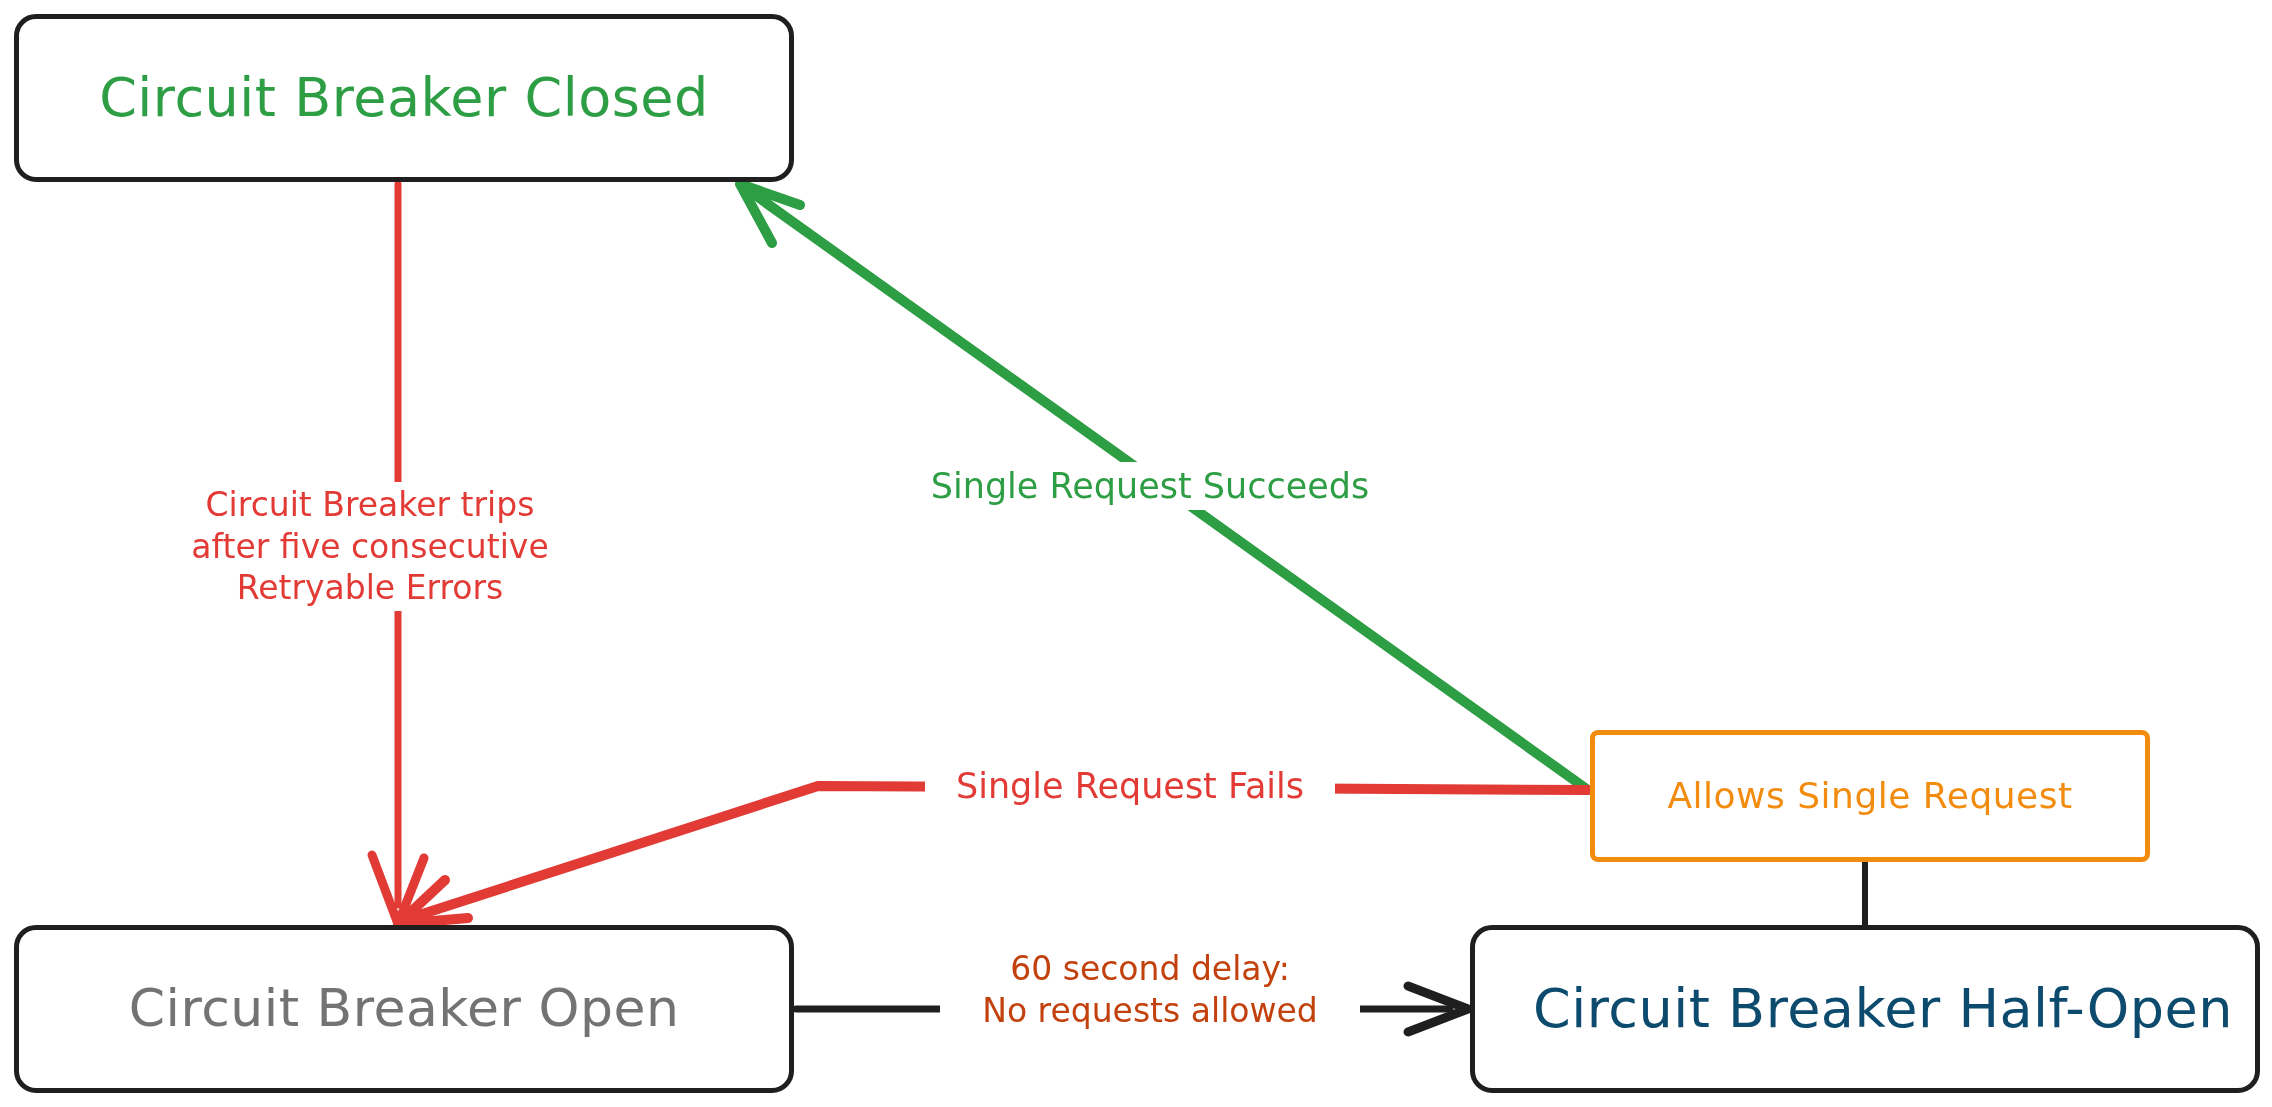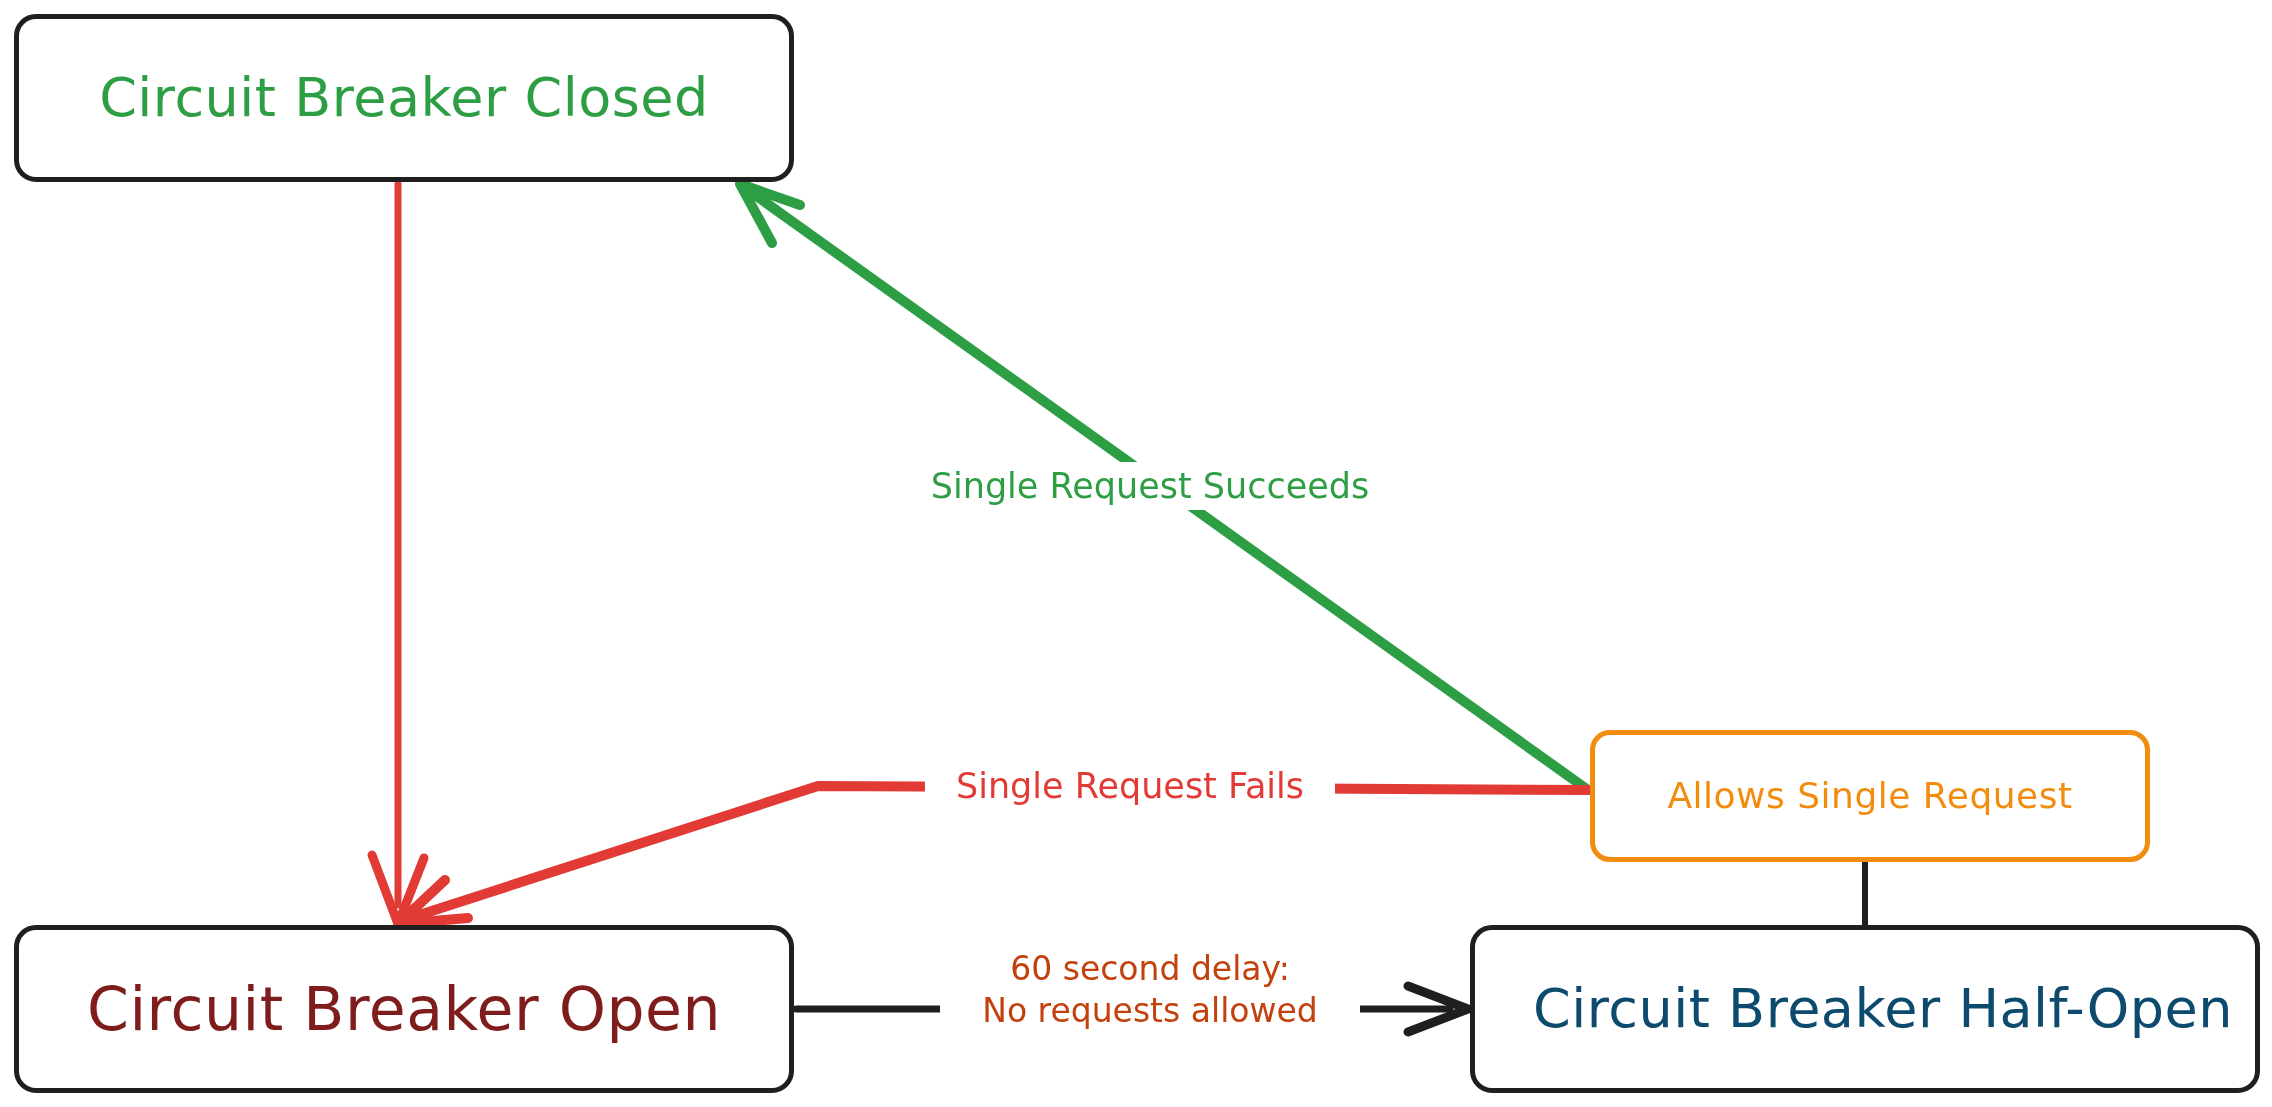--- a/index.html
+++ b/index.html
@@ -55,22 +55,22 @@
     font-size: 54px;
   }
 
   #node-open {
     left: 14px;
     top: 925px;
     width: 780px;
     height: 168px;
   }
   #node-open .node-label {
-    color: #7f1d1d;
-    font-size: 60px;
+    color: #737373;
+    font-size: 52px;
     text-align: center;
   }
 
   #node-half-open {
     left: 1470px;
     top: 925px;
     width: 790px;
     height: 168px;
   }
   #node-half-open .node-label {
@@ -78,21 +78,21 @@
     font-size: 54px;
     margin-left: 36px;
   }
 
   #node-allows {
     left: 1590px;
     top: 730px;
     width: 560px;
     height: 132px;
     border: 5px solid #f28c0f;
-    border-radius: 20px;
+    border-radius: 8px;
   }
   #node-allows .node-label {
     color: #f28c0f;
     font-size: 36px;
   }
 
   .edge-label {
     position: absolute;
     font-family: "DejaVu Sans", sans-serif;
     text-align: center;
@@ -172,20 +172,23 @@
   </div>
 
   <div class="node" id="node-half-open">
     <span class="node-label">Circuit Breaker Half-Open</span>
   </div>
 
   <div class="node" id="node-allows">
     <span class="node-label">Allows Single Request</span>
   </div>
 
+  <div class="edge-label" id="label-trips">Circuit Breaker trips
+after five consecutive
+Retryable Errors</div>
 
   <div class="edge-label" id="label-fails">Single Request Fails</div>
 
   <div class="edge-label" id="label-succeeds">Single Request Succeeds</div>
 
   <div class="edge-label" id="label-delay">60 second delay:
 No requests allowed</div>
 
 </div>
 

